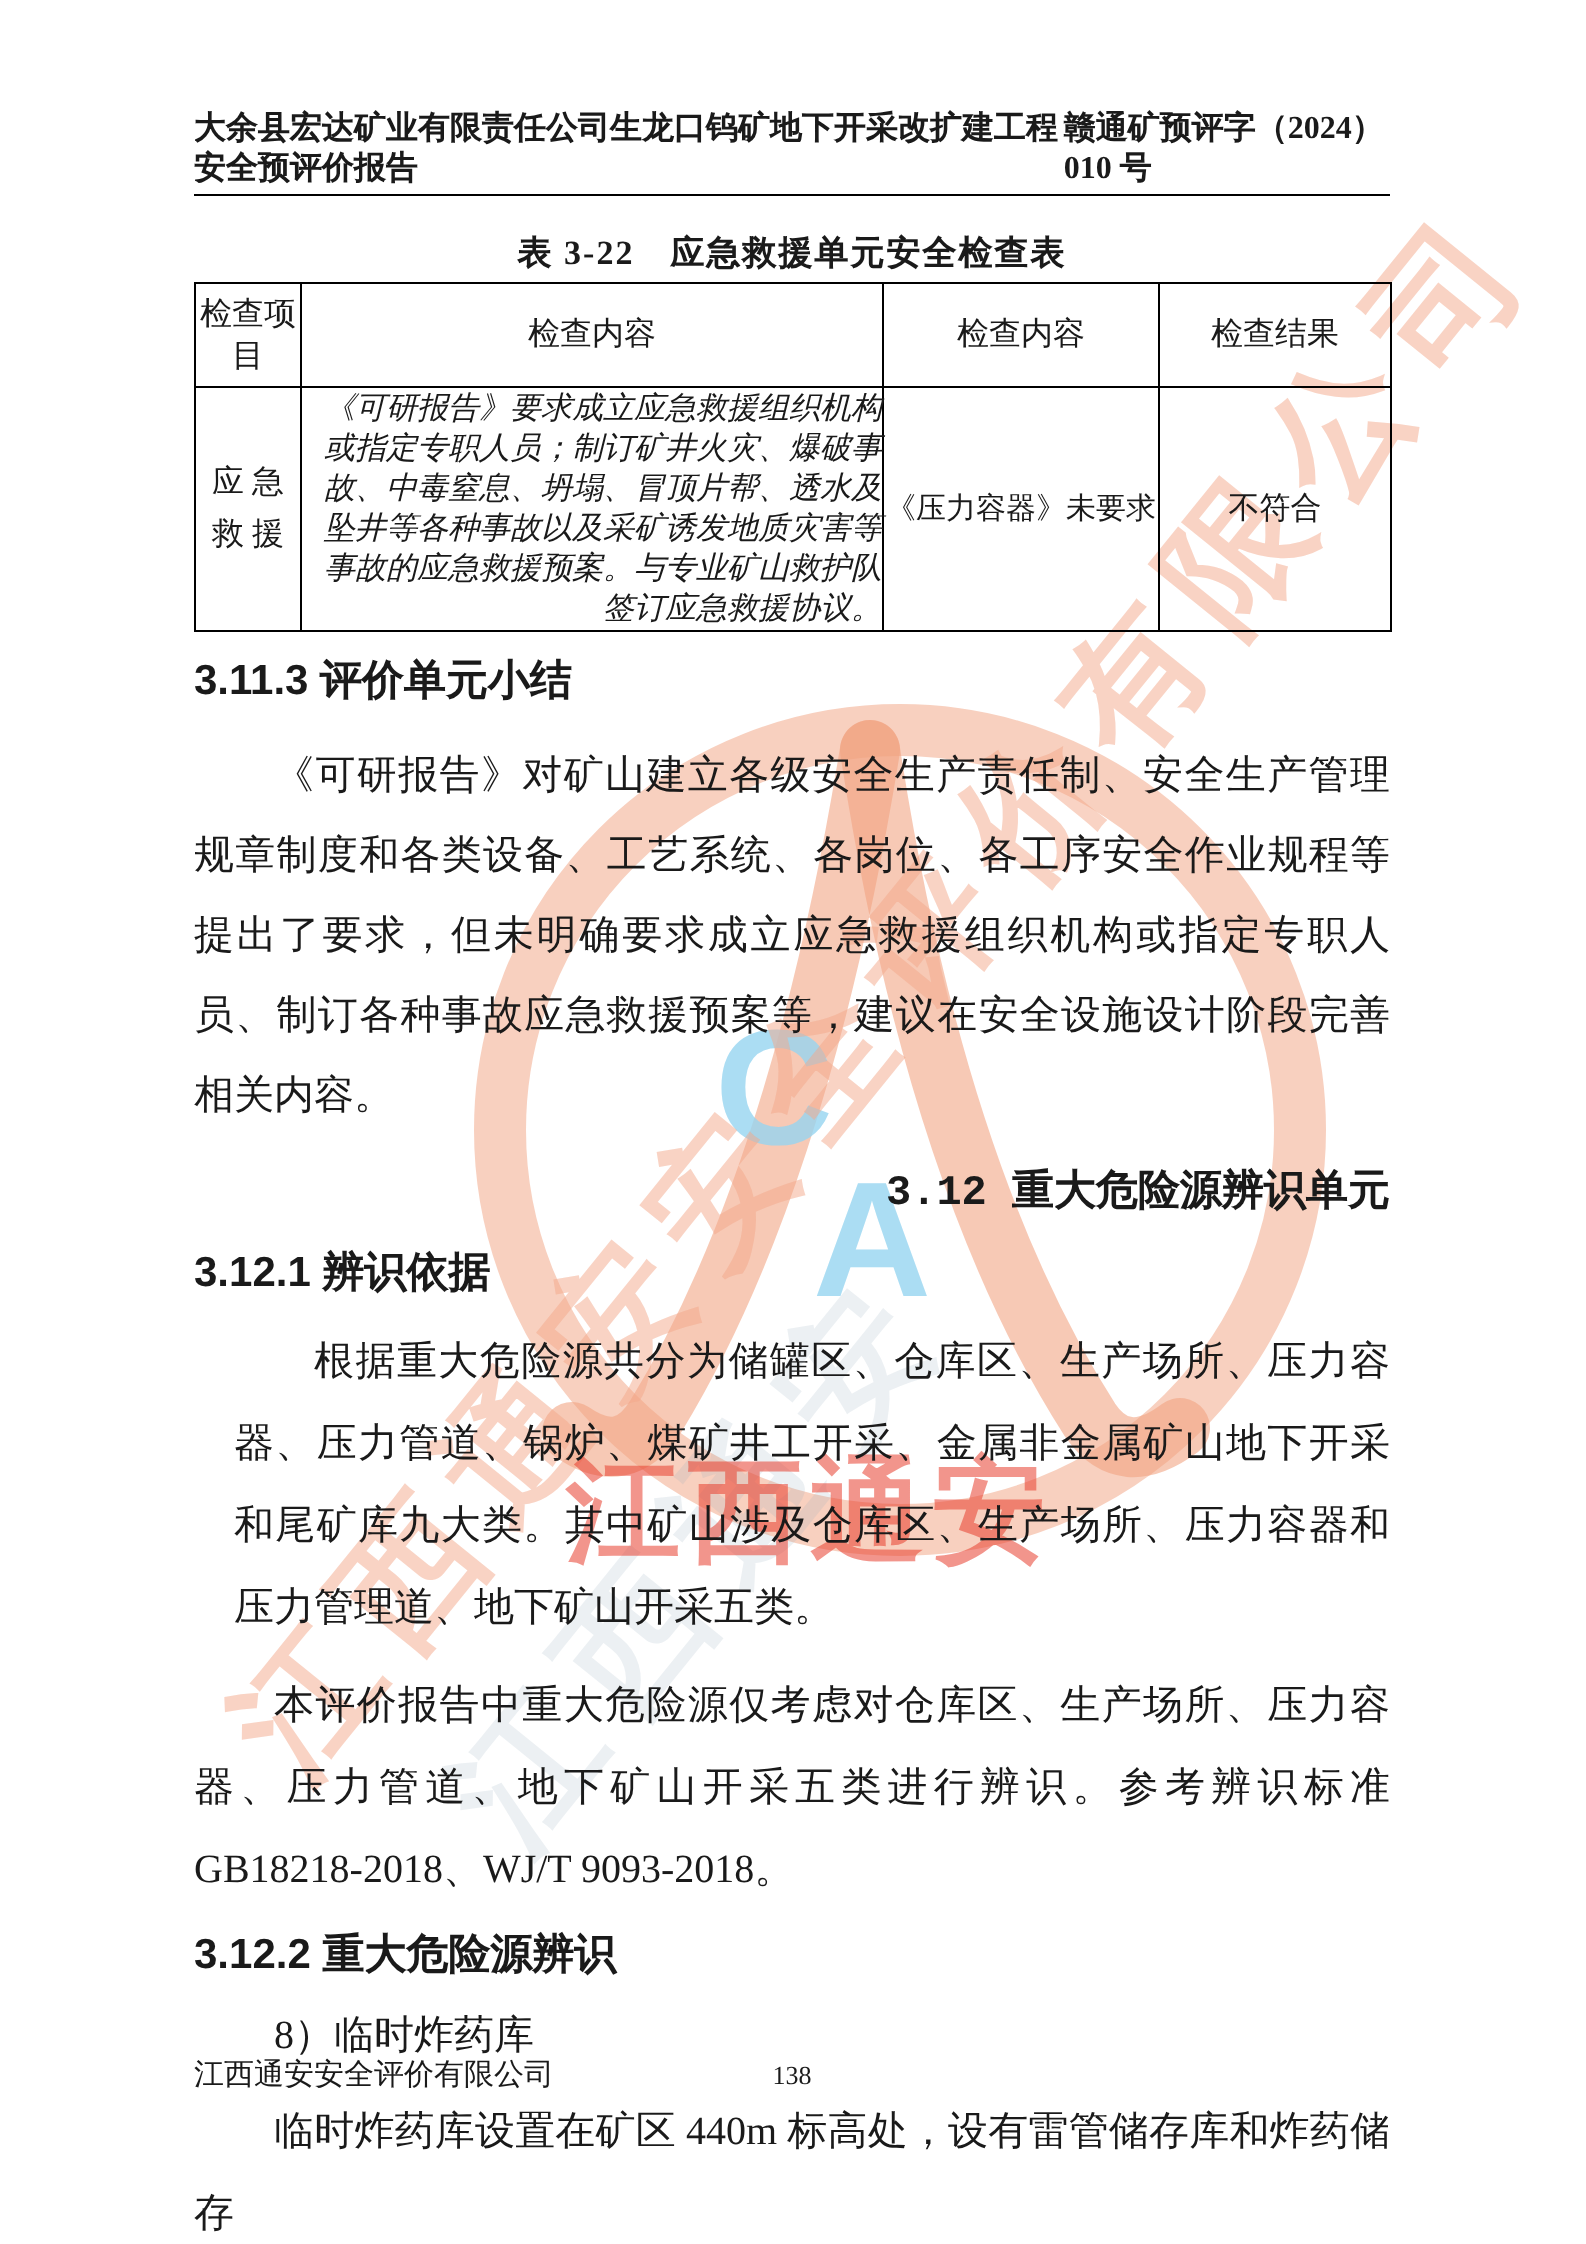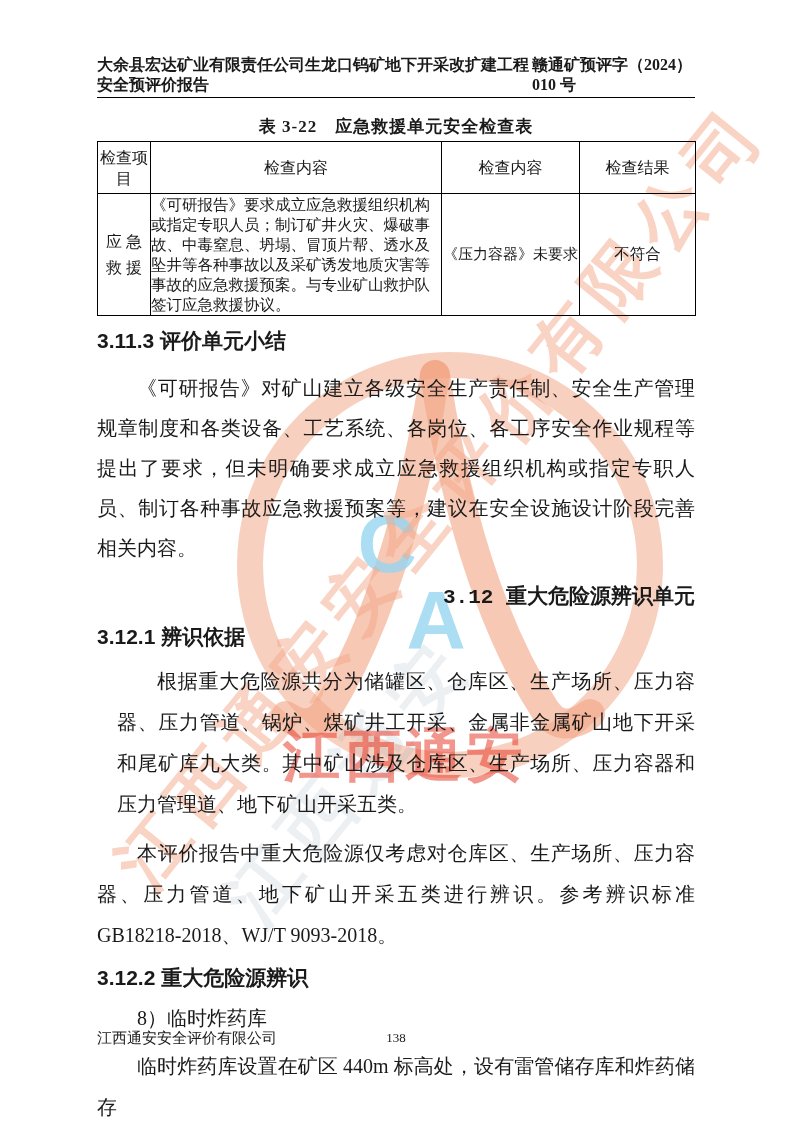--- a/index.html
+++ b/index.html
@@ -44,21 +44,21 @@
   }
   table.check{
     margin-top:3px;border-collapse:collapse;width:598px;table-layout:fixed;
     font-size:15.5px;
   }
   table.check th,table.check td{
     border:1px solid #000;vertical-align:middle;padding:0;
   }
   table.check th{font-weight:normal;text-align:center;height:47px;font-size:16px;line-height:21px;padding:2px;}
   td.c-item{text-align:center;font-size:16px;line-height:26px;padding:2px 4px;}
-  td.c-content{text-align:left;line-height:20px;padding:2px 5px;height:121px;}
+  td.c-content{text-align:right;line-height:20px;padding:2px 5px;height:121px;font-style:italic;}
   td.c-basis{text-align:center;font-size:15px;white-space:nowrap;}
   td.c-result{text-align:center;font-size:15.5px;font-family:Liberation Serif, serif;}
   .h-big{
     margin:16px 0 0 0;font-size:21px;font-weight:bold;line-height:27px;
     font-family:Liberation Mono, monospace;
     text-align:right;
   }
   .h-sub{
     margin:13px 0 0 0;font-size:21px;font-weight:bold;line-height:26px;
     font-family:"Liberation Sans","DejaVu Sans",sans-serif;

